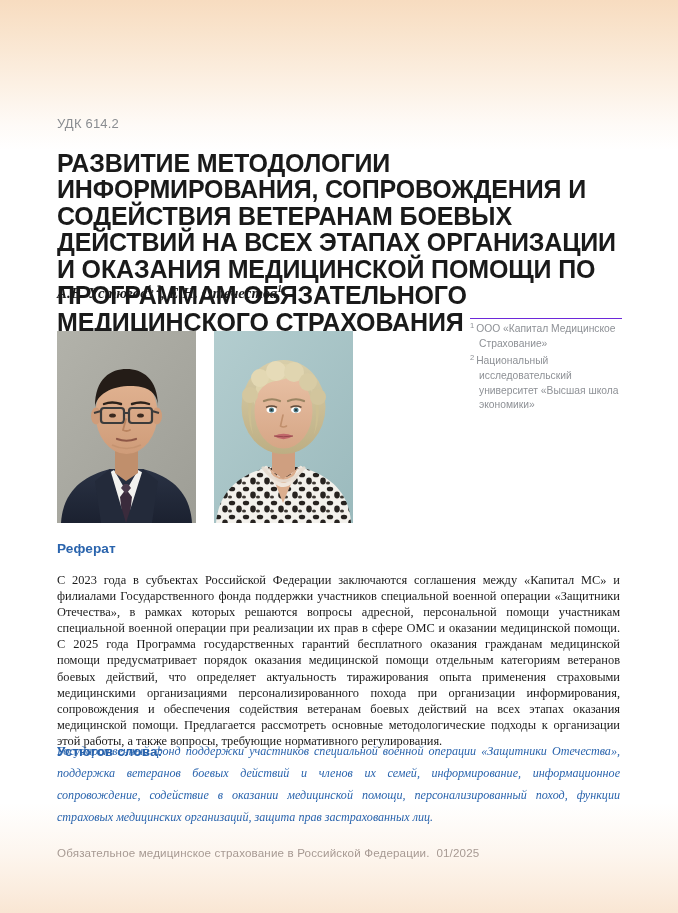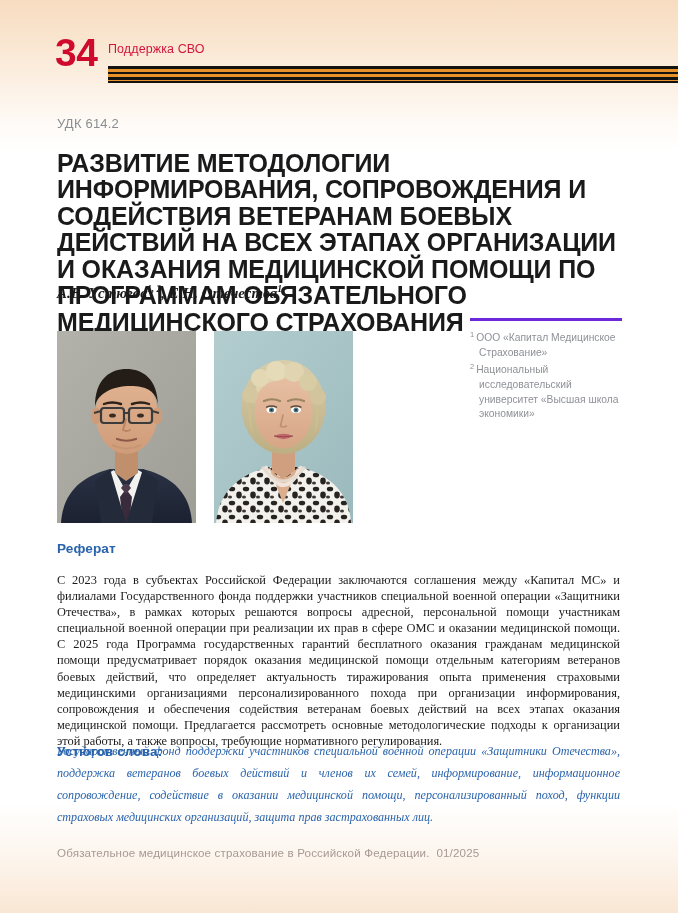--- a/index.html
+++ b/index.html
@@ -133,22 +133,21 @@
     overflow: hidden;
   }
   .photo svg { display: block; }
 
   
   .affiliations {
     position: absolute;
     left: 470px;
     top: 318px;
     width: 152px;
-    border-top: 3px solid #6d28d9;
-    padding-top: 7px;
+    border-top: 1px solid #6d28d9;
     font-size: 10.3px;
     line-height: 14.5px;
     color: #8e9196;
   }
   .affil-item {
     display: block;
     padding-left: 9px;
     text-indent: -9px;
     margin-bottom: 0;
   }
@@ -217,25 +216,20 @@
   }
 </style>
 </head>
 <body>
 
 <div class="page">
 
   <div class="wash-top"></div>
   <div class="wash-bottom"></div>
 
-  <div class="header">
-    <div class="page-number">34</div>
-    <div class="section-label">Поддержка СВО</div>
-    <div class="ribbon"></div>
-  </div>
 
   <div class="udk">УДК 614.2</div>
 
   <h1 class="title">РАЗВИТИЕ МЕТОДОЛОГИИ ИНФОРМИРОВАНИЯ, СОПРОВОЖДЕНИЯ И СОДЕЙСТВИЯ ВЕТЕРАНАМ БОЕВЫХ ДЕЙСТВИЙ НА ВСЕХ ЭТАПАХ ОРГАНИЗАЦИИ И ОКАЗАНИЯ МЕДИЦИНСКОЙ ПОМОЩИ ПО ПРОГРАММАМ ОБЯЗАТЕЛЬНОГО МЕДИЦИНСКОГО СТРАХОВАНИЯ</h1>
 
   <div class="authors">
     <span><span>А.В. Устюгов</span><sup>1, 2</sup></span><span>, </span><span><span>Е.Н. Отечества</span><sup>1</sup></span>
   </div>
 
   <div class="photos">

